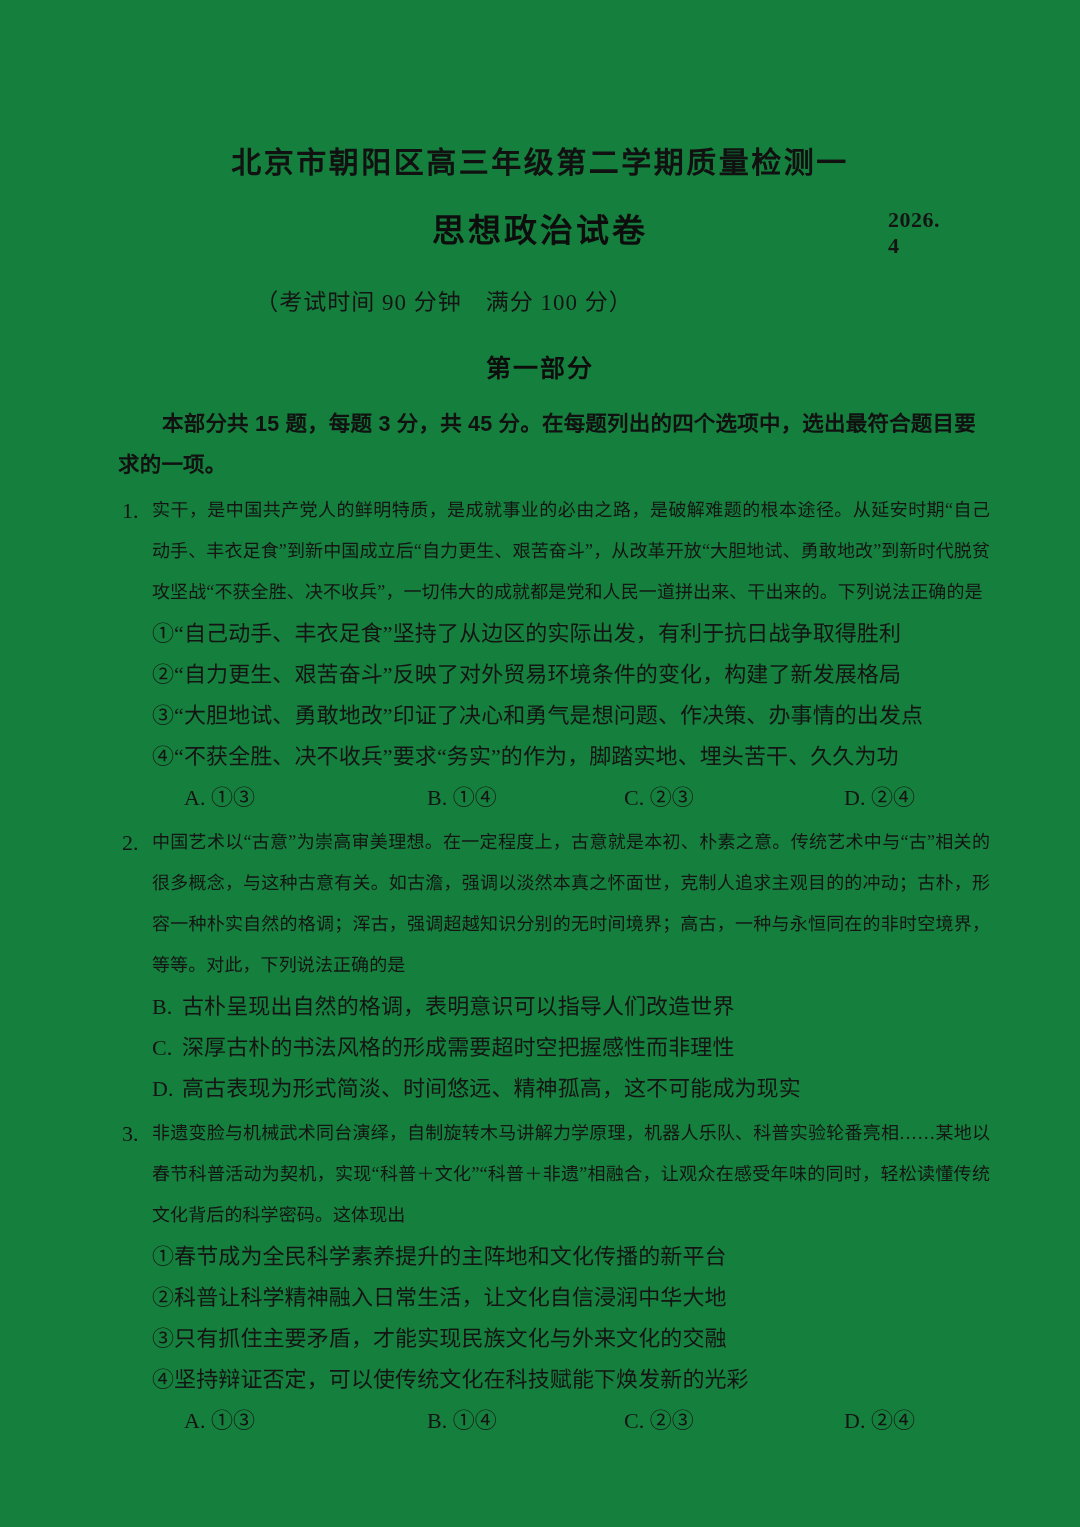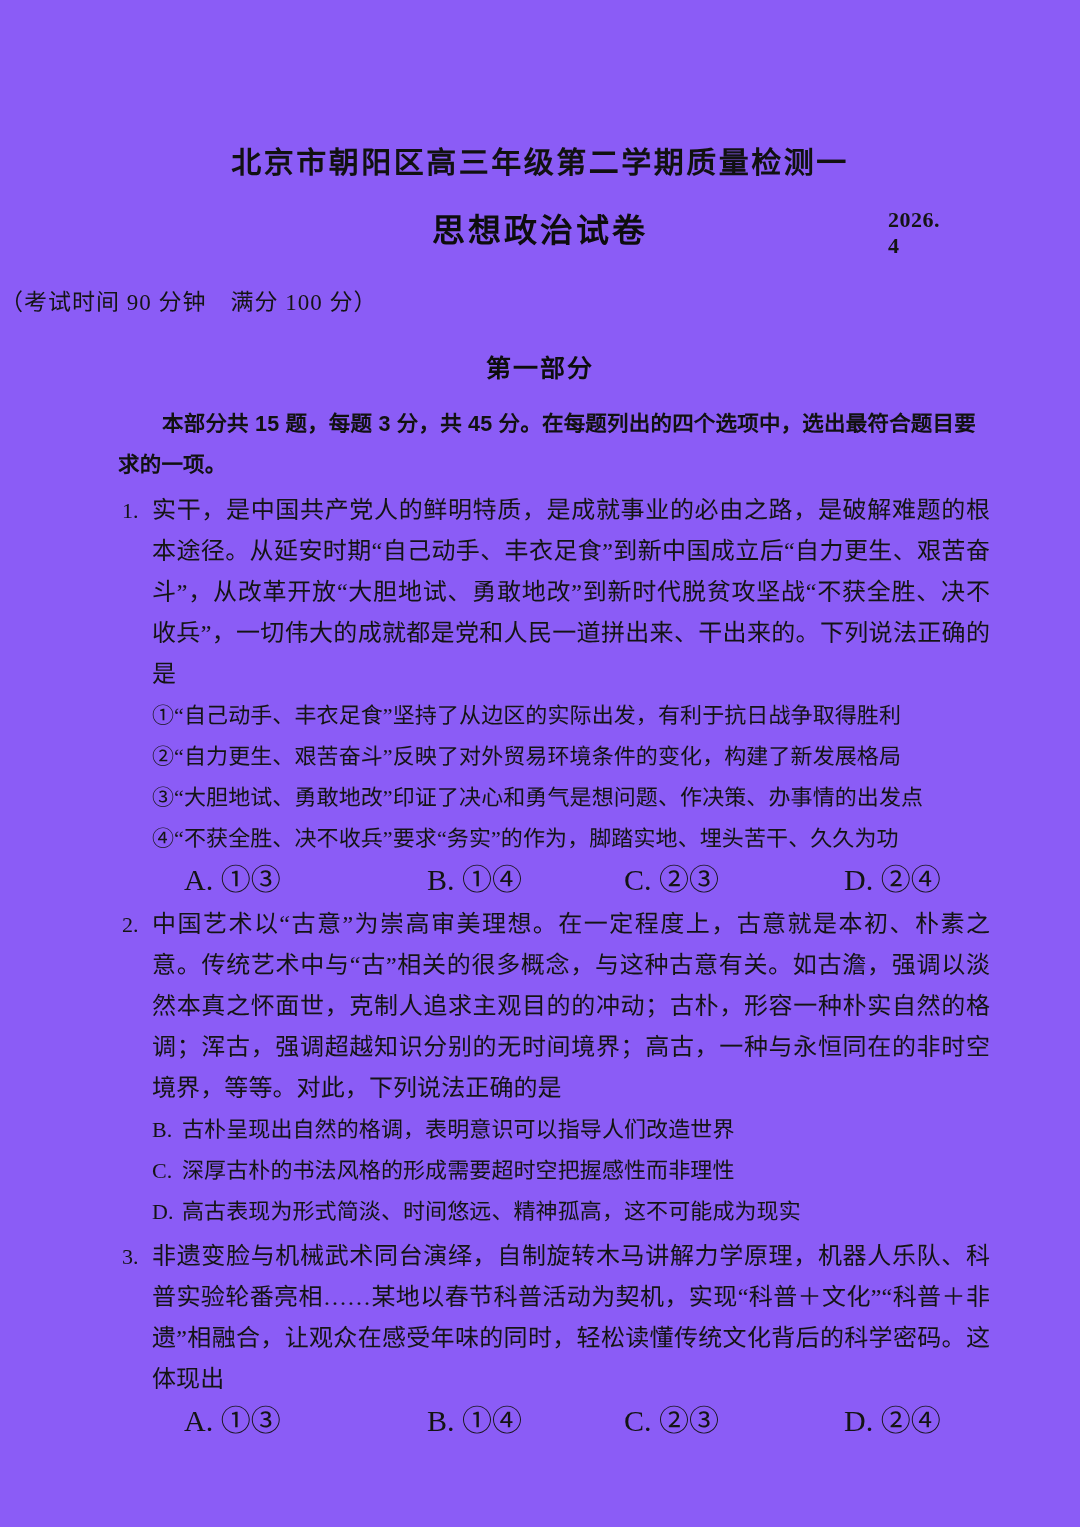--- a/index.html
+++ b/index.html
@@ -9,21 +9,21 @@
     background: #ffffff;
   }
   body {
     font-family: "Liberation Serif", "DejaVu Serif", serif;
     color: #1a1a1a;
   }
   .page {
     position: relative;
     width: 1080px;
     height: 1527px;
-    background: #8b5cf6;
+    background: #15803d;
     overflow: hidden;
     box-sizing: border-box;
   }
 
   
   .doc-title {
     position: absolute;
     top: 138px;
     left: 0;
     width: 1080px;
@@ -60,20 +60,21 @@
     font-size: 22px;
     font-weight: 600;
     letter-spacing: 0.5px;
     color: #141414;
   }
   .exam-meta {
     position: absolute;
     top: 283px;
     left: 0;
     width: 888px;
+    text-align: center;
     font-size: 23px;
     letter-spacing: 1px;
     color: #141414;
   }
   .section-heading {
     position: absolute;
     top: 348px;
     left: 0;
     width: 1080px;
     text-align: center;
@@ -113,42 +114,42 @@
     line-height: 41px;
     text-align: left;
     padding-left: 4px;
     box-sizing: border-box;
     color: #141414;
   }
   .q-body {
     flex: 1 1 auto;
   }
   .q-stem {
-    font-size: 24px;
+    font-size: 18px;
     line-height: 41px;
     letter-spacing: 0.1px;
     color: #141414;
     text-align: justify;
     text-justify: inter-character;
   }
   .q-choices-stack .choice-line {
     font-size: 22px;
     line-height: 41px;
     color: #141414;
     letter-spacing: 0.1px;
     white-space: nowrap;
   }
   .q-choices-stack .choice-line .lbl {
     display: inline-block;
     min-width: 30px;
   }
   .q-choices-row {
     position: relative;
     height: 41px;
-    font-size: 30px;
+    font-size: 22px;
     line-height: 41px;
     color: #141414;
   }
   .q-choices-row .opt {
     position: absolute;
     top: 0;
     white-space: nowrap;
   }
   .q-choices-row .opt.o1 { left: 32px; }
   .q-choices-row .opt.o2 { left: 275px; }
@@ -222,20 +223,26 @@
             <span class="lbl">D.</span><span>高古表现为形式简淡、时间悠远、精神孤高，这不可能成为现实</span>
           </div>
         </div>
       </div>
     </div>
 
     <div class="question">
       <div class="q-num">3.</div>
       <div class="q-body">
         <div class="q-stem">非遗变脸与机械武术同台演绎，自制旋转木马讲解力学原理，机器人乐队、科普实验轮番亮相……某地以春节科普活动为契机，实现“科普＋文化”“科普＋非遗”相融合，让观众在感受年味的同时，轻松读懂传统文化背后的科学密码。这体现出</div>
+        <div class="q-choices-stack">
+          <div class="choice-line">①春节成为全民科学素养提升的主阵地和文化传播的新平台</div>
+          <div class="choice-line">②科普让科学精神融入日常生活，让文化自信浸润中华大地</div>
+          <div class="choice-line">③只有抓住主要矛盾，才能实现民族文化与外来文化的交融</div>
+          <div class="choice-line">④坚持辩证否定，可以使传统文化在科技赋能下焕发新的光彩</div>
+        </div>
         <div class="q-choices-row">
           <span class="opt o1">A. ①③</span>
           <span class="opt o2">B. ①④</span>
           <span class="opt o3">C. ②③</span>
           <span class="opt o4">D. ②④</span>
         </div>
       </div>
     </div>
 
   </div>

